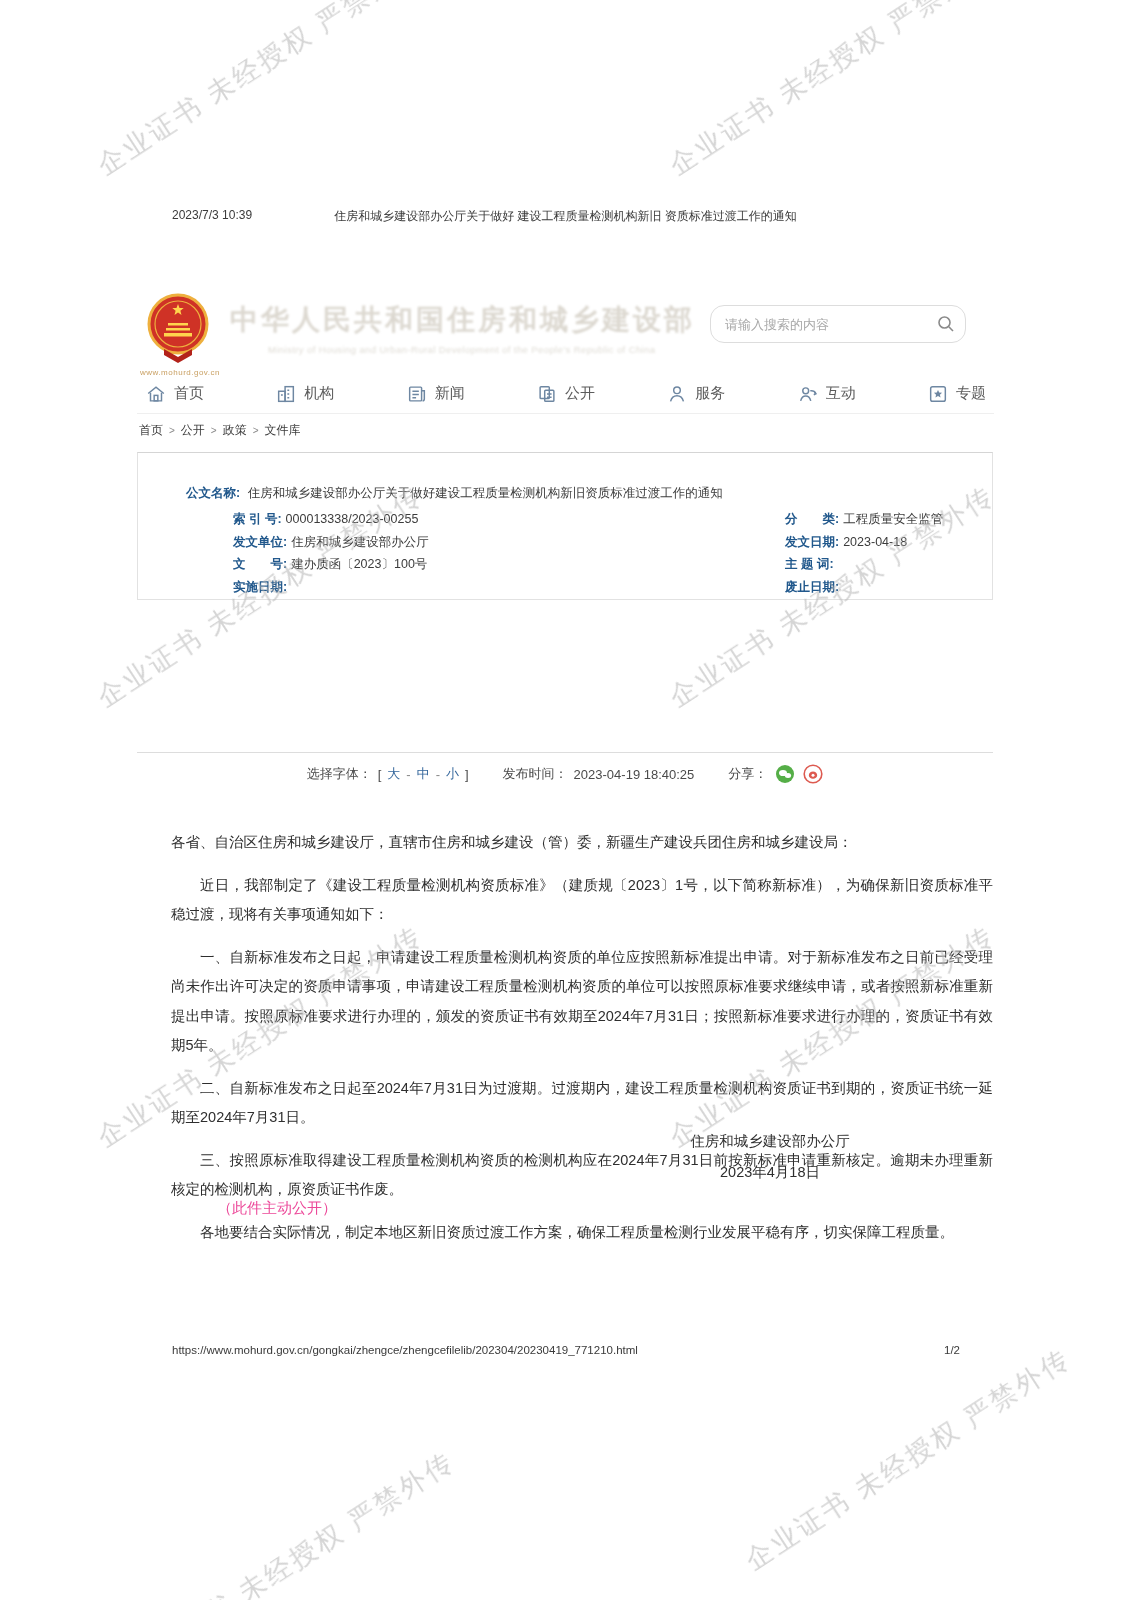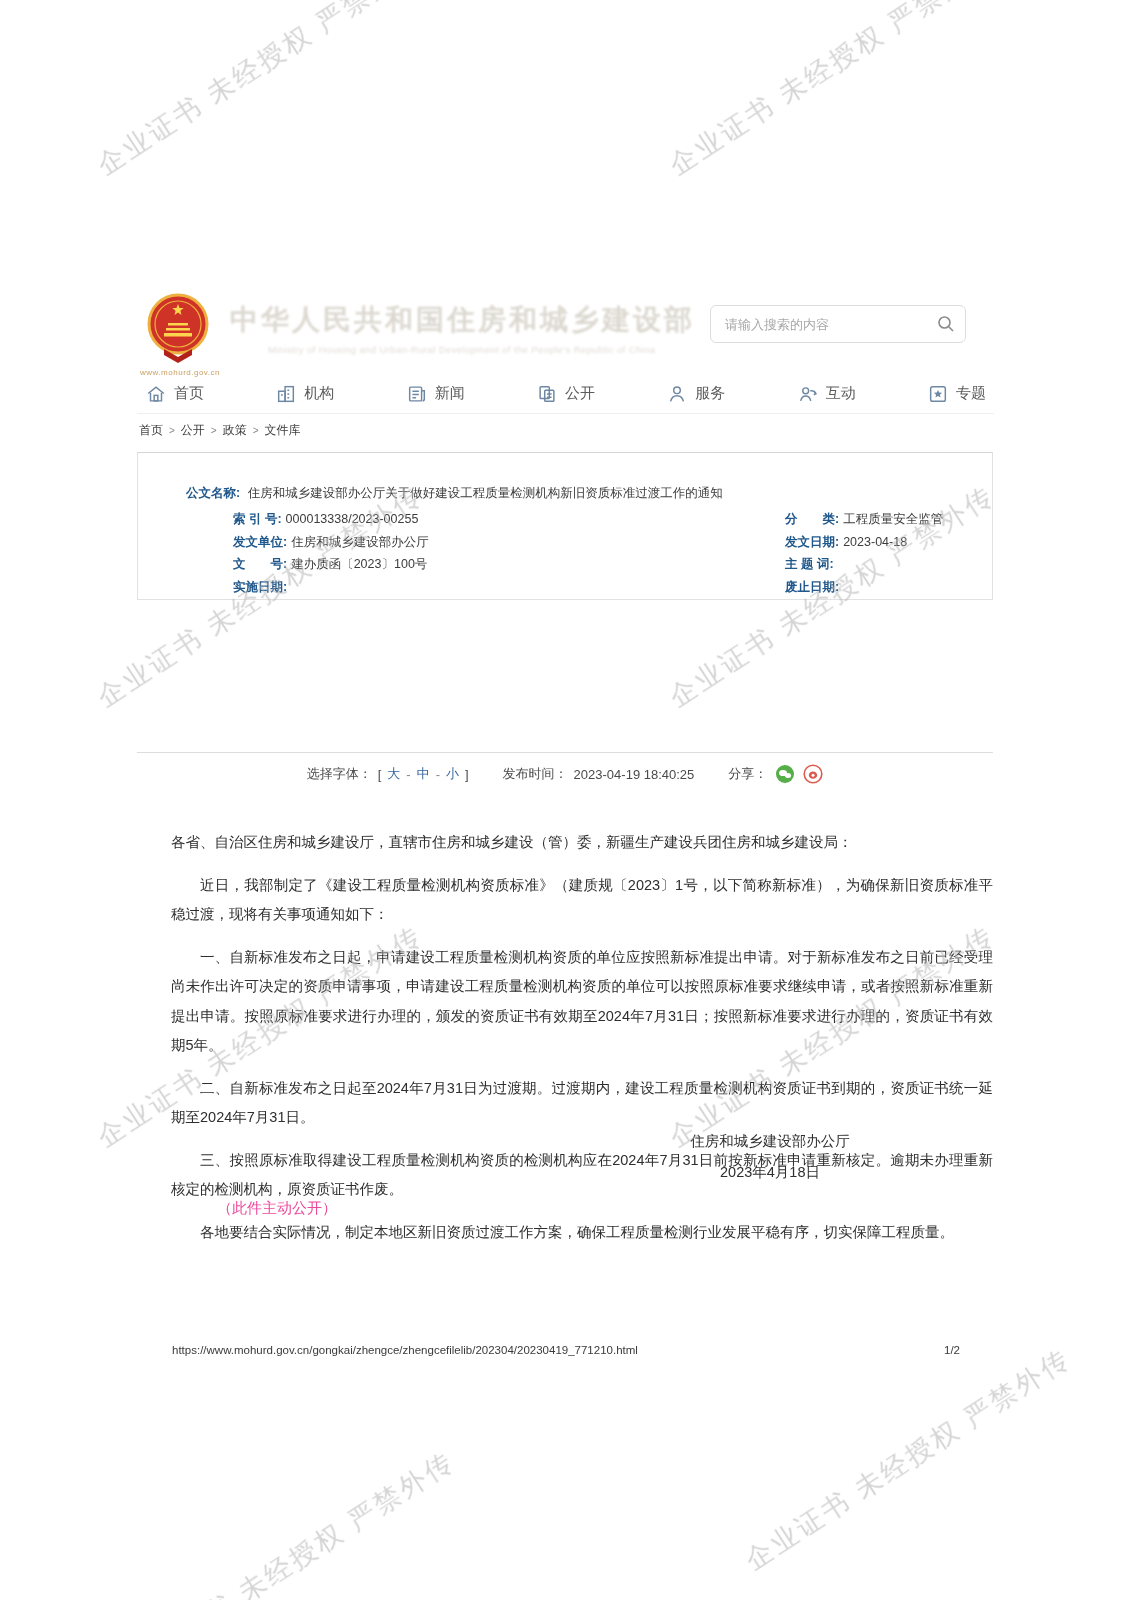--- a/index.html
+++ b/index.html
@@ -21,21 +21,21 @@
   .topbar { position:absolute; top:249px; left:137px; width:857px; display:flex; justify-content:space-between; align-items:center; font-size:12px; color:#a9a9a9; }
   .topbar .right { display:flex; align-items:center; gap:14px; color:#9a9a9a; }
   .tb-link { display:flex; align-items:center; gap:4px; cursor:pointer; }
 
   
   .emblem { position:absolute; left:140px; top:293px; width:76px; text-align:center; }
   .emblem-caption { font-size:8px; color:#c9a063; margin-top:1px; letter-spacing:.5px; }
   .ghost-title { position:absolute; left:230px; top:301px; font-size:28px; font-weight:bold; letter-spacing:3px;
                  color:#dcd8d0; filter:blur(1.1px); white-space:nowrap; }
   .ghost-sub { position:absolute; left:268px; top:344px; font-size:9.5px; color:#e0ddd6; filter:blur(.8px); white-space:nowrap; letter-spacing:.4px; }
-  .searchbox { position:absolute; left:710px; top:305px; width:256px; height:38px; border:1px solid #ddd; border-radius:6px; background:#fff; display:flex; align-items:center; padding:0 10px 0 14px; }
+  .searchbox { position:absolute; left:710px; top:305px; width:256px; height:38px; border:1px solid #ddd; border-radius:14px; background:#fff; display:flex; align-items:center; padding:0 10px 0 14px; }
   .searchbox input { flex:1; border:none; outline:none; font-size:13px; color:#444; background:transparent; font-family:inherit; }
   .searchbox input::placeholder { color:#a8a8a8; }
 
   
   .nav { position:absolute; top:374px; left:137px; width:857px; height:40px; display:flex; justify-content:space-between; align-items:center; border-bottom:1px solid #efefef; padding:0 8px; }
   .nav-item { display:flex; align-items:center; gap:7px; font-size:15px; color:#5c5c5c; cursor:pointer; }
   .nav-ic { display:inline-flex; }
 
   
   .breadcrumb { position:absolute; top:422px; left:139px; font-size:12px; color:#3c3c3c; display:flex; gap:6px; align-items:center; }
@@ -79,20 +79,24 @@
 
   <span class="wm" style="left:100px; top:150px;">企业证书 未经授权 严禁外传</span>
   <span class="wm" style="left:672px; top:150px;">企业证书 未经授权 严禁外传</span>
   <span class="wm" style="left:100px; top:682px;">企业证书 未经授权 严禁外传</span>
   <span class="wm" style="left:672px; top:682px;">企业证书 未经授权 严禁外传</span>
   <span class="wm" style="left:100px; top:1122px;">企业证书 未经授权 严禁外传</span>
   <span class="wm" style="left:672px; top:1122px;">企业证书 未经授权 严禁外传</span>
   <span class="wm" style="left:748px; top:1545px;">企业证书 未经授权 严禁外传</span>
   <span class="wm" style="left:132px; top:1648px;">企业证书 未经授权 严禁外传</span>
 
+  <div class="print-header">
+    <span class="ph-time">2023/7/3 10:39</span>
+    <span class="ph-title">住房和城乡建设部办公厅关于做好 建设工程质量检测机构新旧 资质标准过渡工作的通知</span>
+  </div>
 
 
   <div class="emblem">
     <svg width="72" height="70" viewBox="0 0 72 70">
       <circle cx="36" cy="31" r="29" fill="#cf3226"></circle>
       <circle cx="36" cy="31" r="29" fill="none" stroke="#eeb03e" stroke-width="3"></circle>
       <circle cx="36" cy="31" r="23" fill="none" stroke="#eeb03e" stroke-width="1.2"></circle>
       <polygon fill="#ffd54d" points="36,11 34.5,15 30.3,15.1 33.6,17.8 32.5,21.9 36,19.5 39.5,21.9 38.4,17.8 41.7,15.1 37.5,15"></polygon>
       <rect x="26" y="30" width="20" height="2.5" fill="#ffd54d"></rect>
       <rect x="24" y="35" width="24" height="2.5" fill="#ffd54d"></rect>

